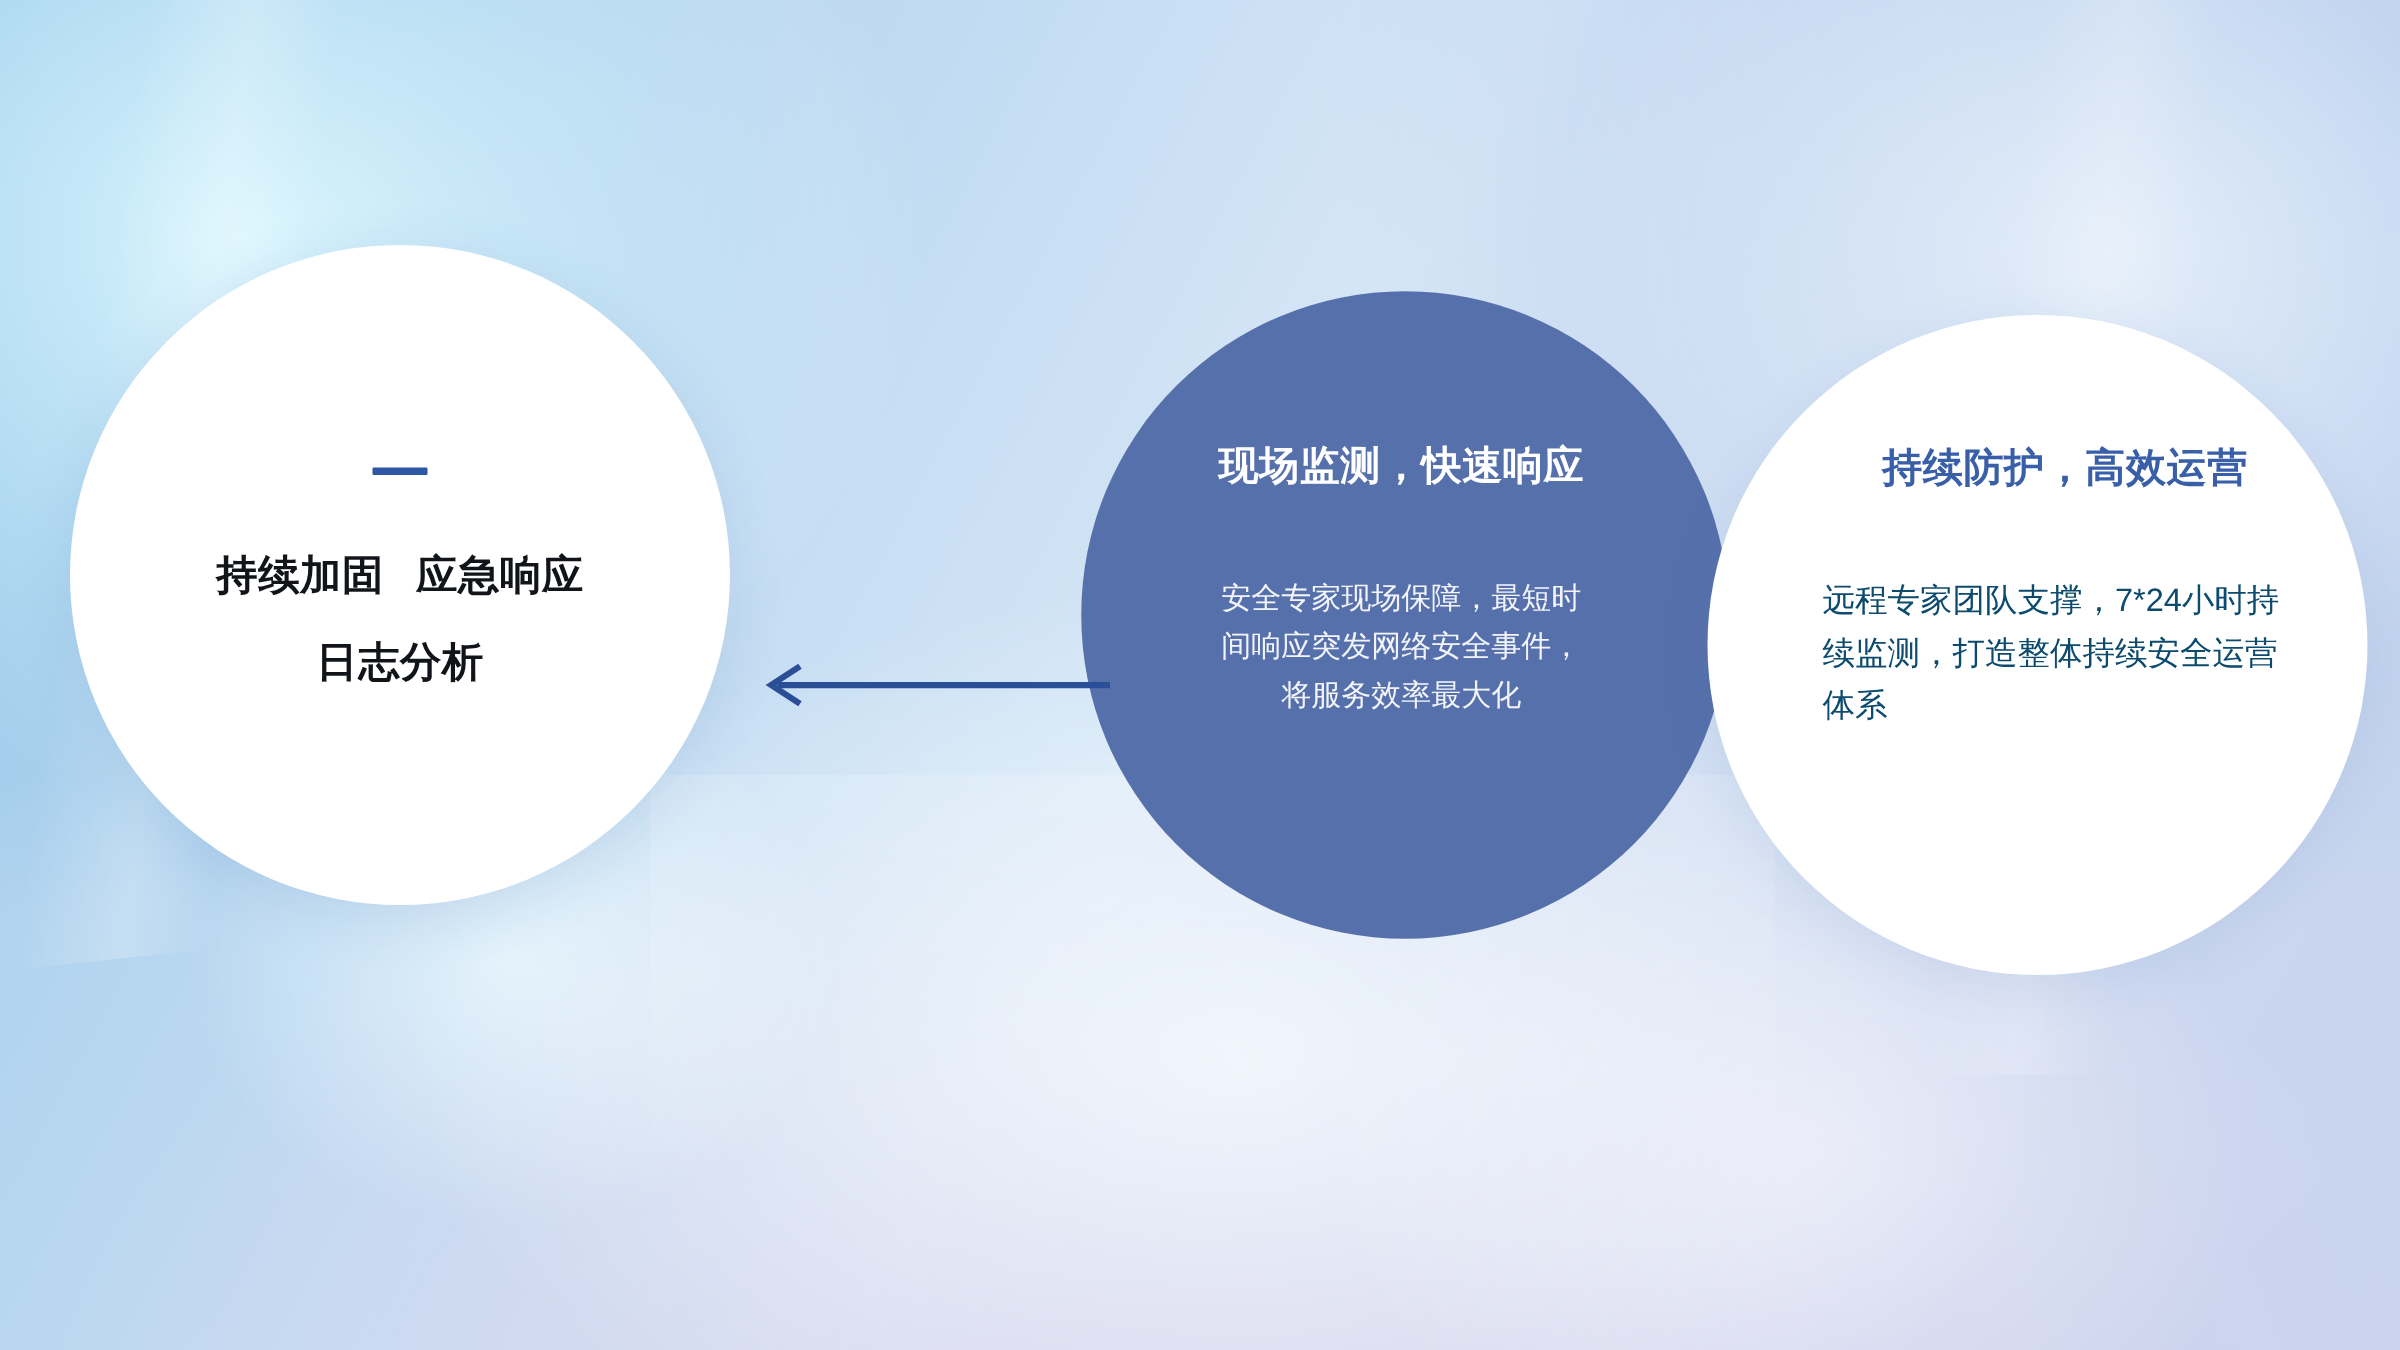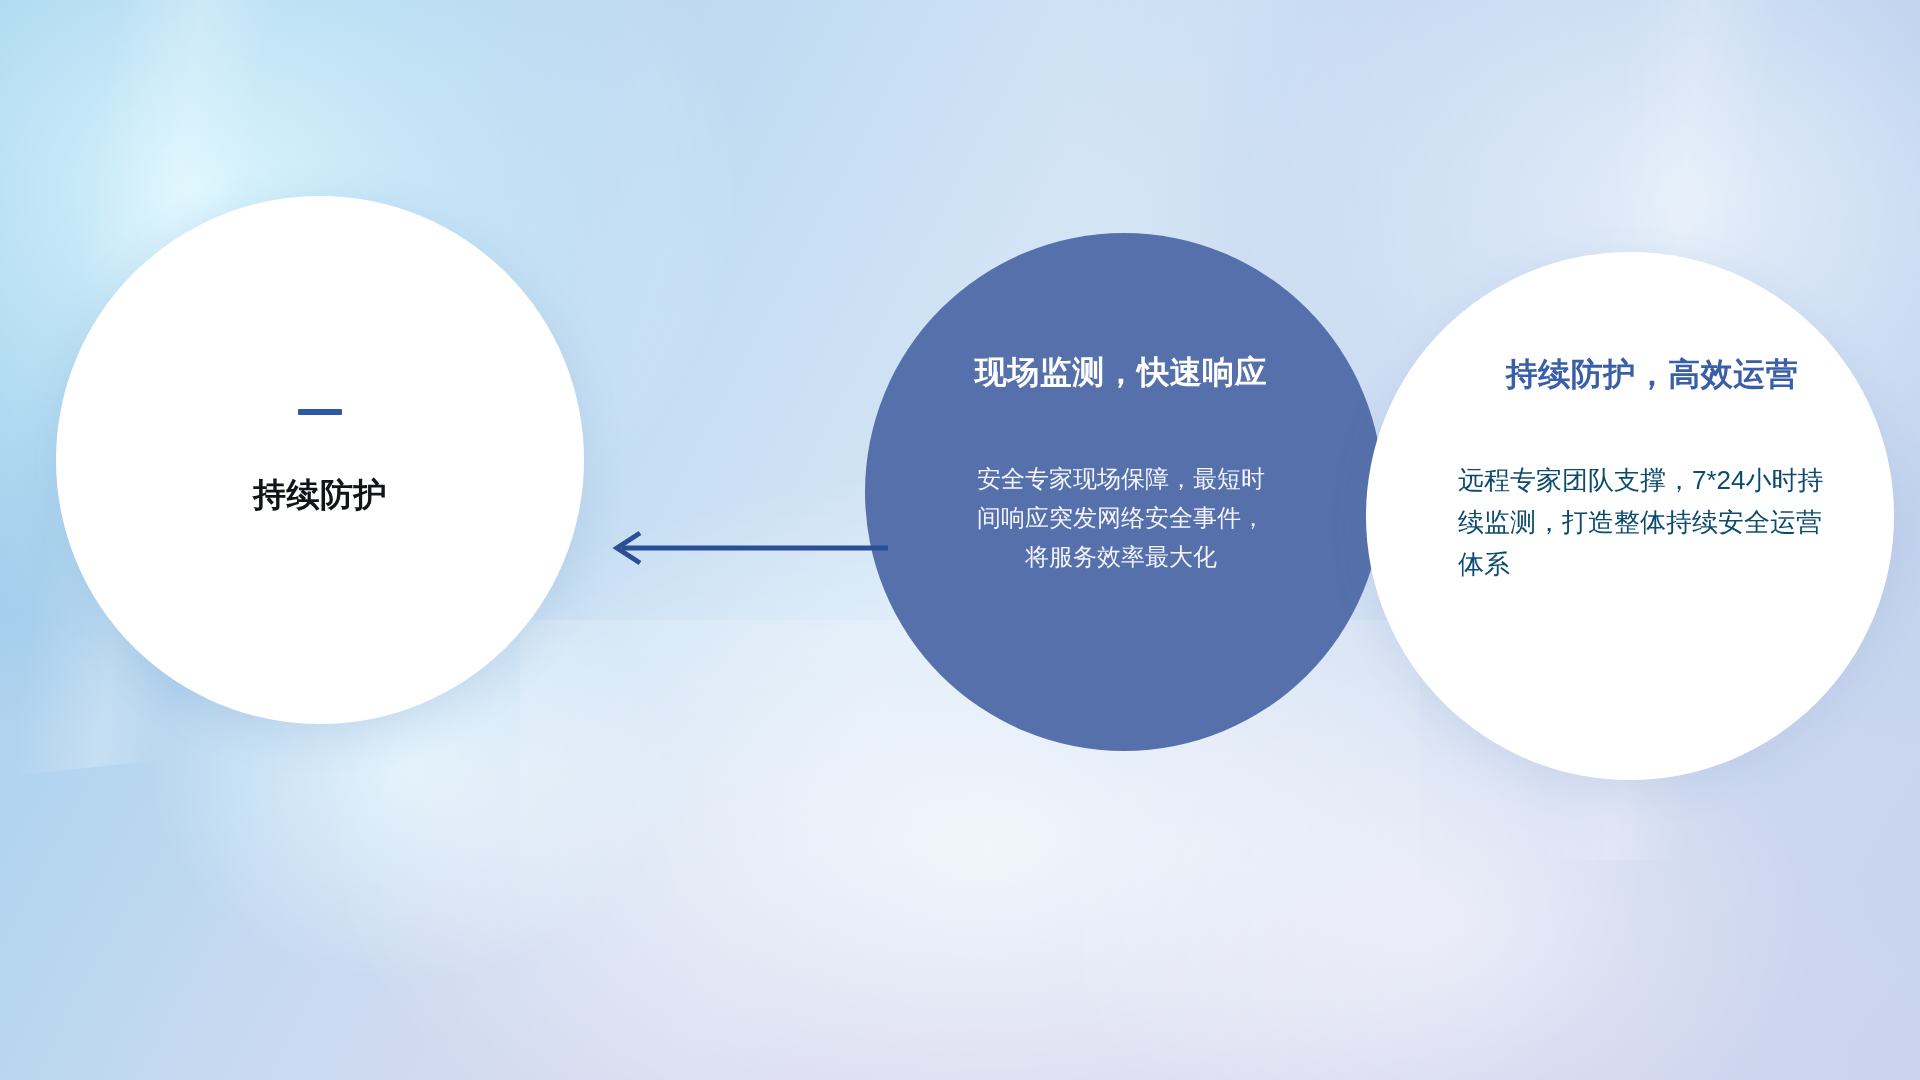--- a/index.html
+++ b/index.html
@@ -157,21 +157,24 @@
     <div class="inner">
       <div id="right-title">持续防护，高效运营</div>
       <div id="right-body">远程专家团队支撑，7*24小时持续监测，打造整体持续安全运营体系</div>
     </div>
   </div>
 
   <div class="circle" id="circle-left">
     <div class="inner">
       <div id="left-dash"></div>
       <div class="left-row">
-        <span>持续防护</span>
+        <span>持续加固</span><span class="gap"></span><span>应急响应</span>
+      </div>
+      <div class="left-row">
+        <span>日志分析</span>
       </div>
     </div>
   </div>
 
   <svg id="arrow" width="290" height="48" viewBox="0 0 290 48">
     <line x1="288" y1="24" x2="22" y2="24" stroke="#2a4f96" stroke-width="5"></line>
     <polyline points="40,9 17,24 40,39" fill="none" stroke="#2a4f96" stroke-width="5" stroke-linecap="butt" stroke-linejoin="miter"></polyline>
   </svg>
 
 </div>

